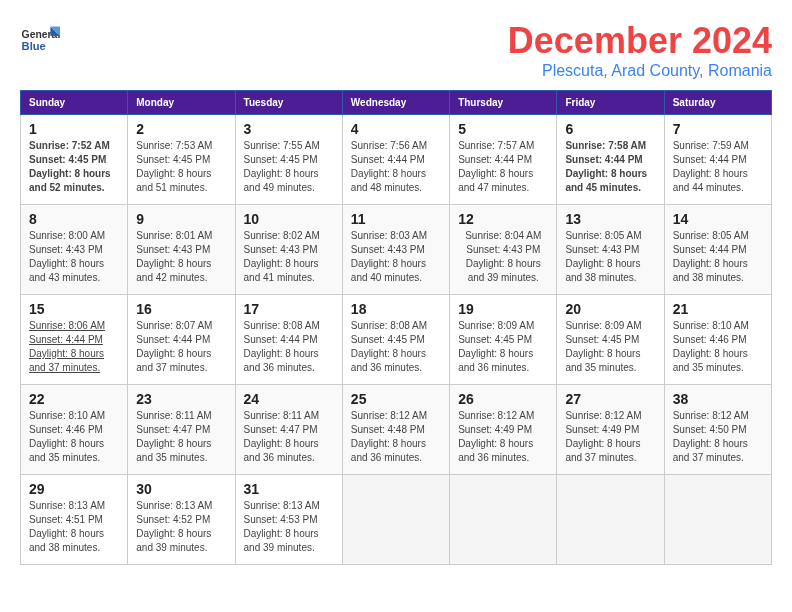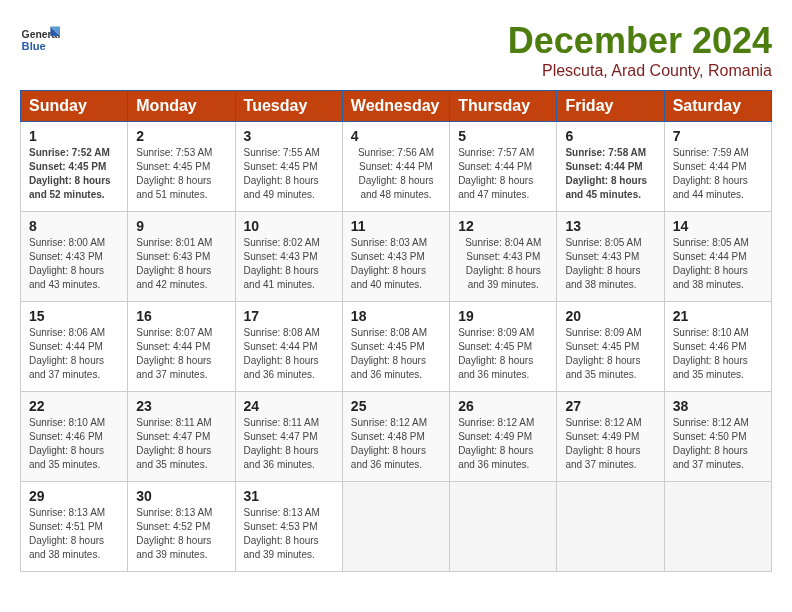--- a/index.html
+++ b/index.html
@@ -27,37 +27,37 @@
       width: 40px;
       height: 40px;
       margin-right: 4px;
     }
     .title-section {
       text-align: right;
     }
     .month-title {
       font-size: 36px;
       font-weight: bold;
-      color: #4d7c0f;
+      color: #ef4444;
     }
     .location-title {
       font-size: 16px;
-      color: #7f1d1d;
+      color: #3b82f6;
     }
     table {
       width: 100%;
       border-collapse: collapse;
       table-layout: fixed;
     }
     th {
-      background-color: #c2410c;
+      background-color: #4c1d95;
       color: #fff;
       text-align: left;
       padding: 6px 8px;
-      font-size: 16px;
+      font-size: 10px;
       font-weight: bold;
       border: 1px solid #2a5caa;
     }
     td {
       vertical-align: top;
       padding: 6px 8px;
       font-size: 10.5px;
       color: #333;
       border: 1px solid #ccc;
       height: 90px;
@@ -130,21 +130,21 @@
         </td>
         <td>
           <span class="day-num">3</span>
           <div class="day-info" style="white-space: pre-line;">Sunrise: 7:55 AM
 Sunset: 4:45 PM
 Daylight: 8 hours
 and 49 minutes.</div>
         </td>
         <td>
           <span class="day-num">4</span>
-          <div class="day-info" style="white-space: pre-line; text-align: center;">Sunrise: 7:56 AM
+          <div class="day-info" style="white-space: pre-line;">Sunrise: 7:56 AM
 Sunset: 4:44 PM
 Daylight: 8 hours
 and 48 minutes.</div>
         </td>
         <td>
           <span class="day-num">5</span>
           <div class="day-info" style="white-space: pre-line;">Sunrise: 7:57 AM
 Sunset: 4:44 PM
 Daylight: 8 hours
 and 47 minutes.</div>
@@ -168,21 +168,21 @@
         <td>
           <span class="day-num">8</span>
           <div class="day-info" style="white-space: pre-line;">Sunrise: 8:00 AM
 Sunset: 4:43 PM
 Daylight: 8 hours
 and 43 minutes.</div>
         </td>
         <td>
           <span class="day-num">9</span>
           <div class="day-info" style="white-space: pre-line;">Sunrise: 8:01 AM
-Sunset: 6:43 PM
+Sunset: 4:43 PM
 Daylight: 8 hours
 and 42 minutes.</div>
         </td>
         <td>
           <span class="day-num">10</span>
           <div class="day-info" style="white-space: pre-line;">Sunrise: 8:02 AM
 Sunset: 4:43 PM
 Daylight: 8 hours
 and 41 minutes.</div>
         </td>
@@ -211,21 +211,21 @@
           <span class="day-num">14</span>
           <div class="day-info" style="white-space: pre-line;">Sunrise: 8:05 AM
 Sunset: 4:44 PM
 Daylight: 8 hours
 and 38 minutes.</div>
         </td>
       </tr>
       <tr>
         <td>
           <span class="day-num">15</span>
-          <div class="day-info" style="white-space: pre-line;">Sunrise: 8:06 AM
+          <div class="day-info" style="white-space: pre-line; text-decoration: underline;">Sunrise: 8:06 AM
 Sunset: 4:44 PM
 Daylight: 8 hours
 and 37 minutes.</div>
         </td>
         <td>
           <span class="day-num">16</span>
           <div class="day-info" style="white-space: pre-line;">Sunrise: 8:07 AM
 Sunset: 4:44 PM
 Daylight: 8 hours
 and 37 minutes.</div>

